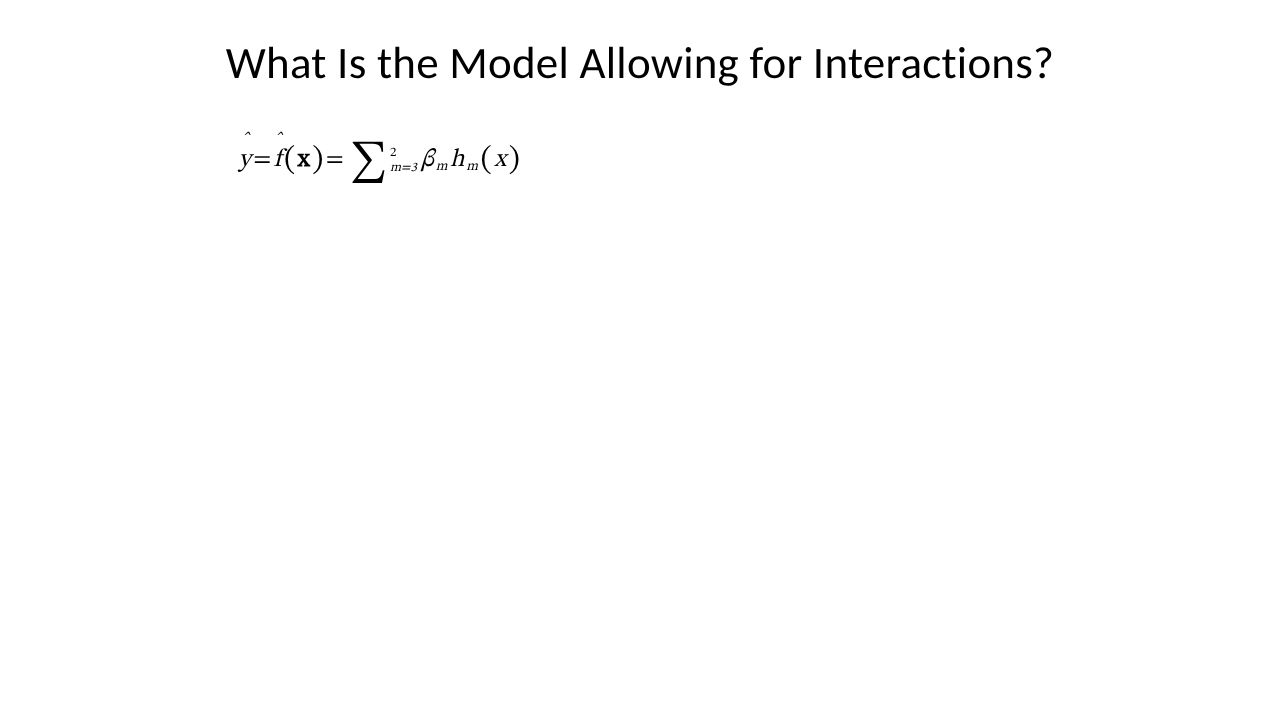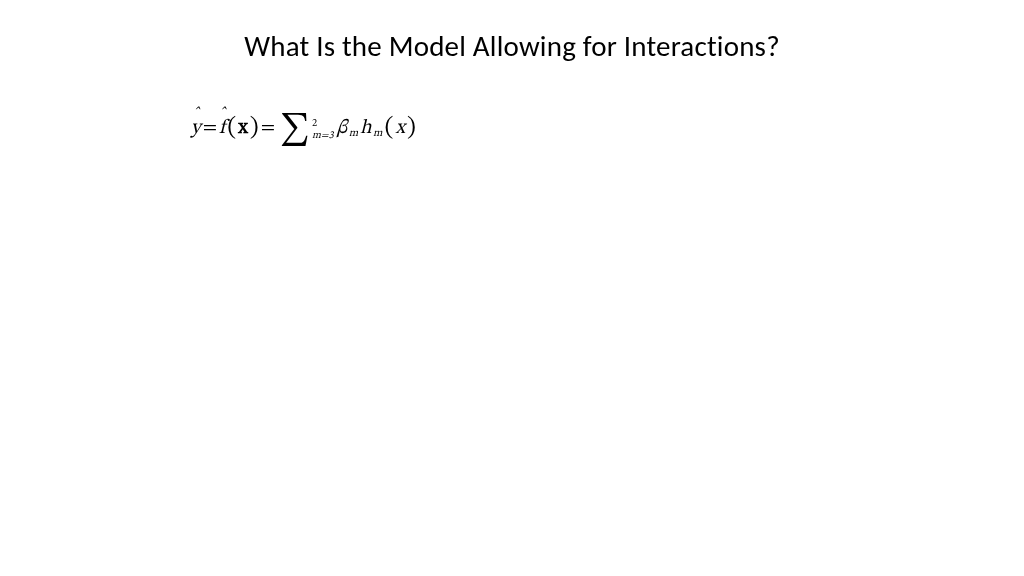--- a/index.html
+++ b/index.html
@@ -17,21 +17,21 @@
     height: 576px;
     position: relative;
     box-sizing: border-box;
   }
   .title {
     position: absolute;
     top: 28px;
     left: 0;
     width: 1024px;
     text-align: center;
-    font-size: 29px;
+    font-size: 36px;
     font-weight: 400;
     color: #000;
     letter-spacing: 0.2px;
   }
   .equation {
     position: absolute;
     top: 112px;
     left: 190px;
     font-family: "Cambria Math", "STIX Two Math", "Times New Roman", serif;
     font-size: 20px;

